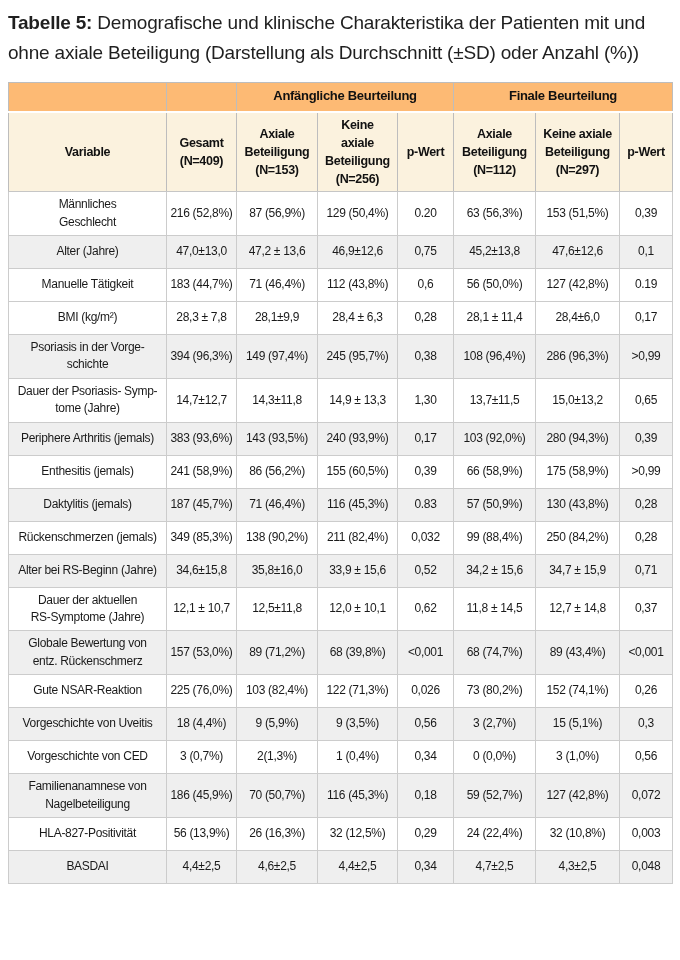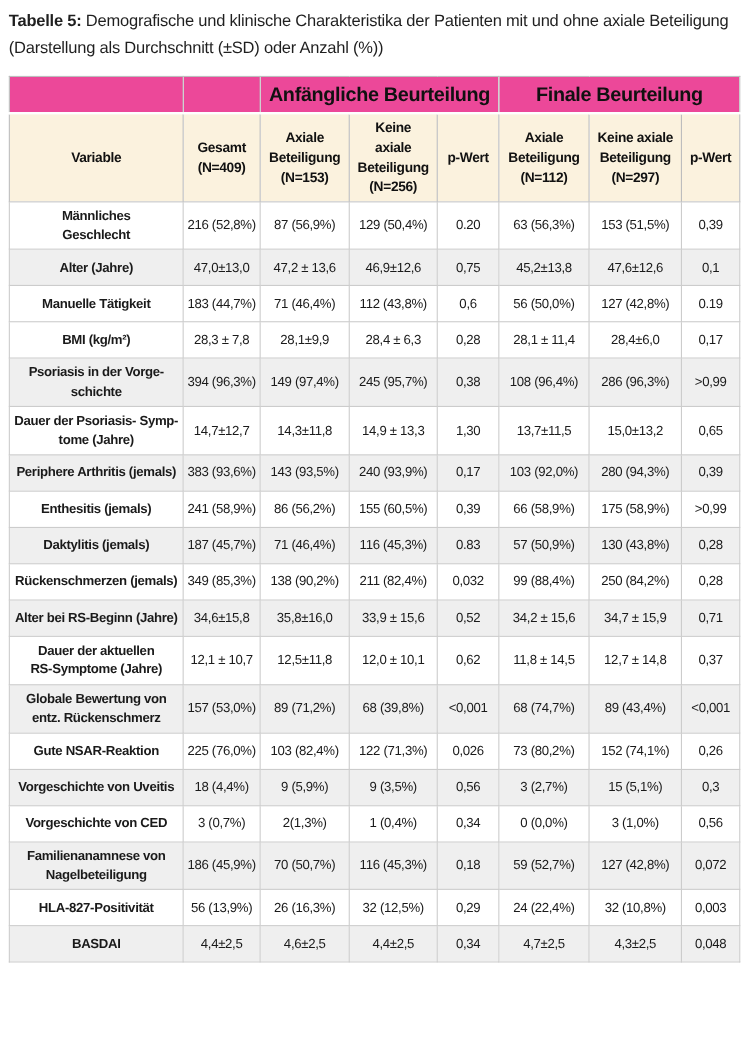--- a/index.html
+++ b/index.html
@@ -8,21 +8,21 @@
     background: #ffffff;
     width: 680px;
     font-family: "Liberation Sans", sans-serif;
     color: #1a1a1a;
   }
   .page {
     width: 664px;
     padding: 6px 8px 8px 8px;
   }
   .caption {
-    font-size: 15px;
+    font-size: 19px;
     line-height: 1.6;
     letter-spacing: -0.2px;
     margin: 2px 0 13px 0;
     color: #1f1f1f;
   }
   .caption b { font-weight: bold; }
   table.char-table {
     border-collapse: collapse;
     table-layout: fixed;
     width: 664px;
@@ -37,41 +37,41 @@
     overflow: hidden;
     white-space: pre-line;
   }
   
   .char-table thead th {
     font-weight: bold;
     border: 1px solid #bdbdbd;
     color: #111;
   }
   .char-table tr.group-row th {
-    background: #ec4899;
-    font-size: 18px;
+    background: #fdba74;
+    font-size: 13px;
     height: 22px;
     border-bottom: 2px solid #ffffff;
     margin-left: 31px;
   }
   .char-table tr.col-row th {
     background: #fbf2de;
     font-size: 12.5px;
     height: 70px;
     border-bottom: 1px solid #c6c6c6;
   }
   
   .char-table tbody td {
     border: 1px solid #cccccc;
     font-size: 12px;
     background: #ffffff;
     height: 24px;
   }
   .char-table tbody tr.shaded td { background: #efefef; }
-  .char-table td.var { padding: 4px 2px; font-weight: bold; }
+  .char-table td.var { padding: 4px 2px; }
 </style>
 </head>
 <body>
 
 <div class="page">
 
   <p class="caption"><b>Tabelle 5:</b><span> Demografische und klinische Charakteristika der Patienten mit und ohne axiale Beteiligung (Darstellung als Durchschnitt (±SD) oder Anzahl (%))</span></p>
 
   <table class="char-table">
     <colgroup>

